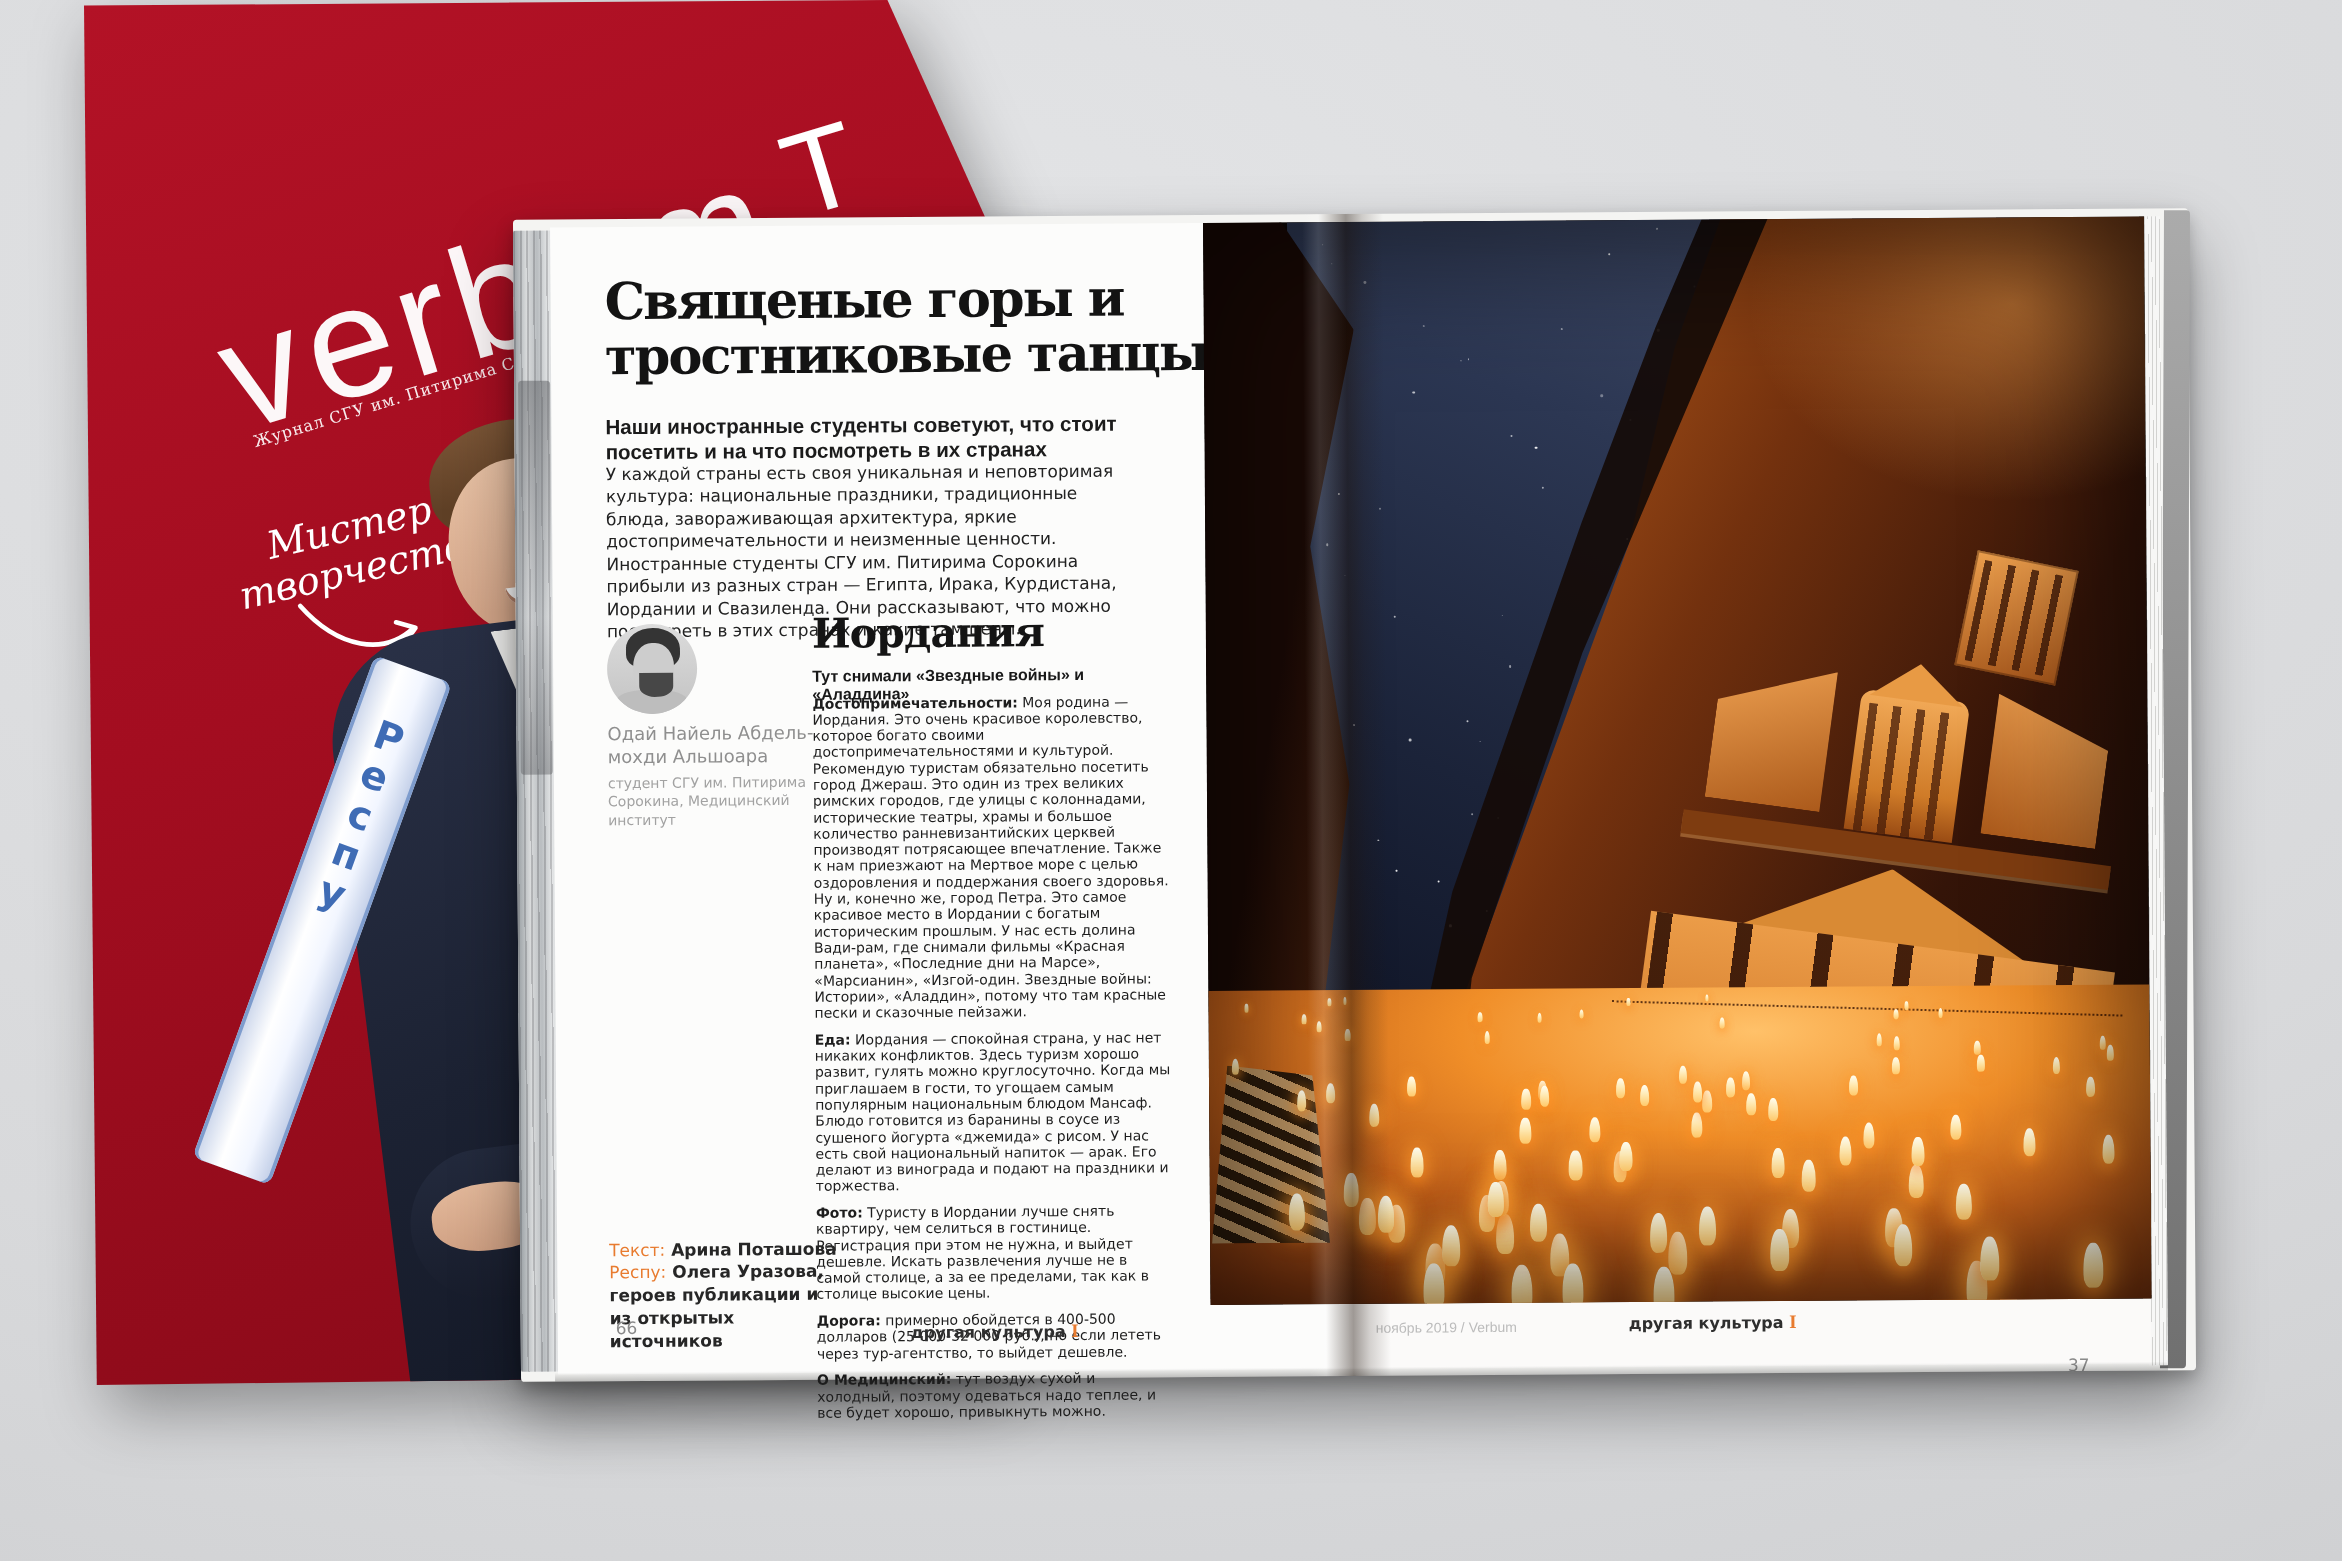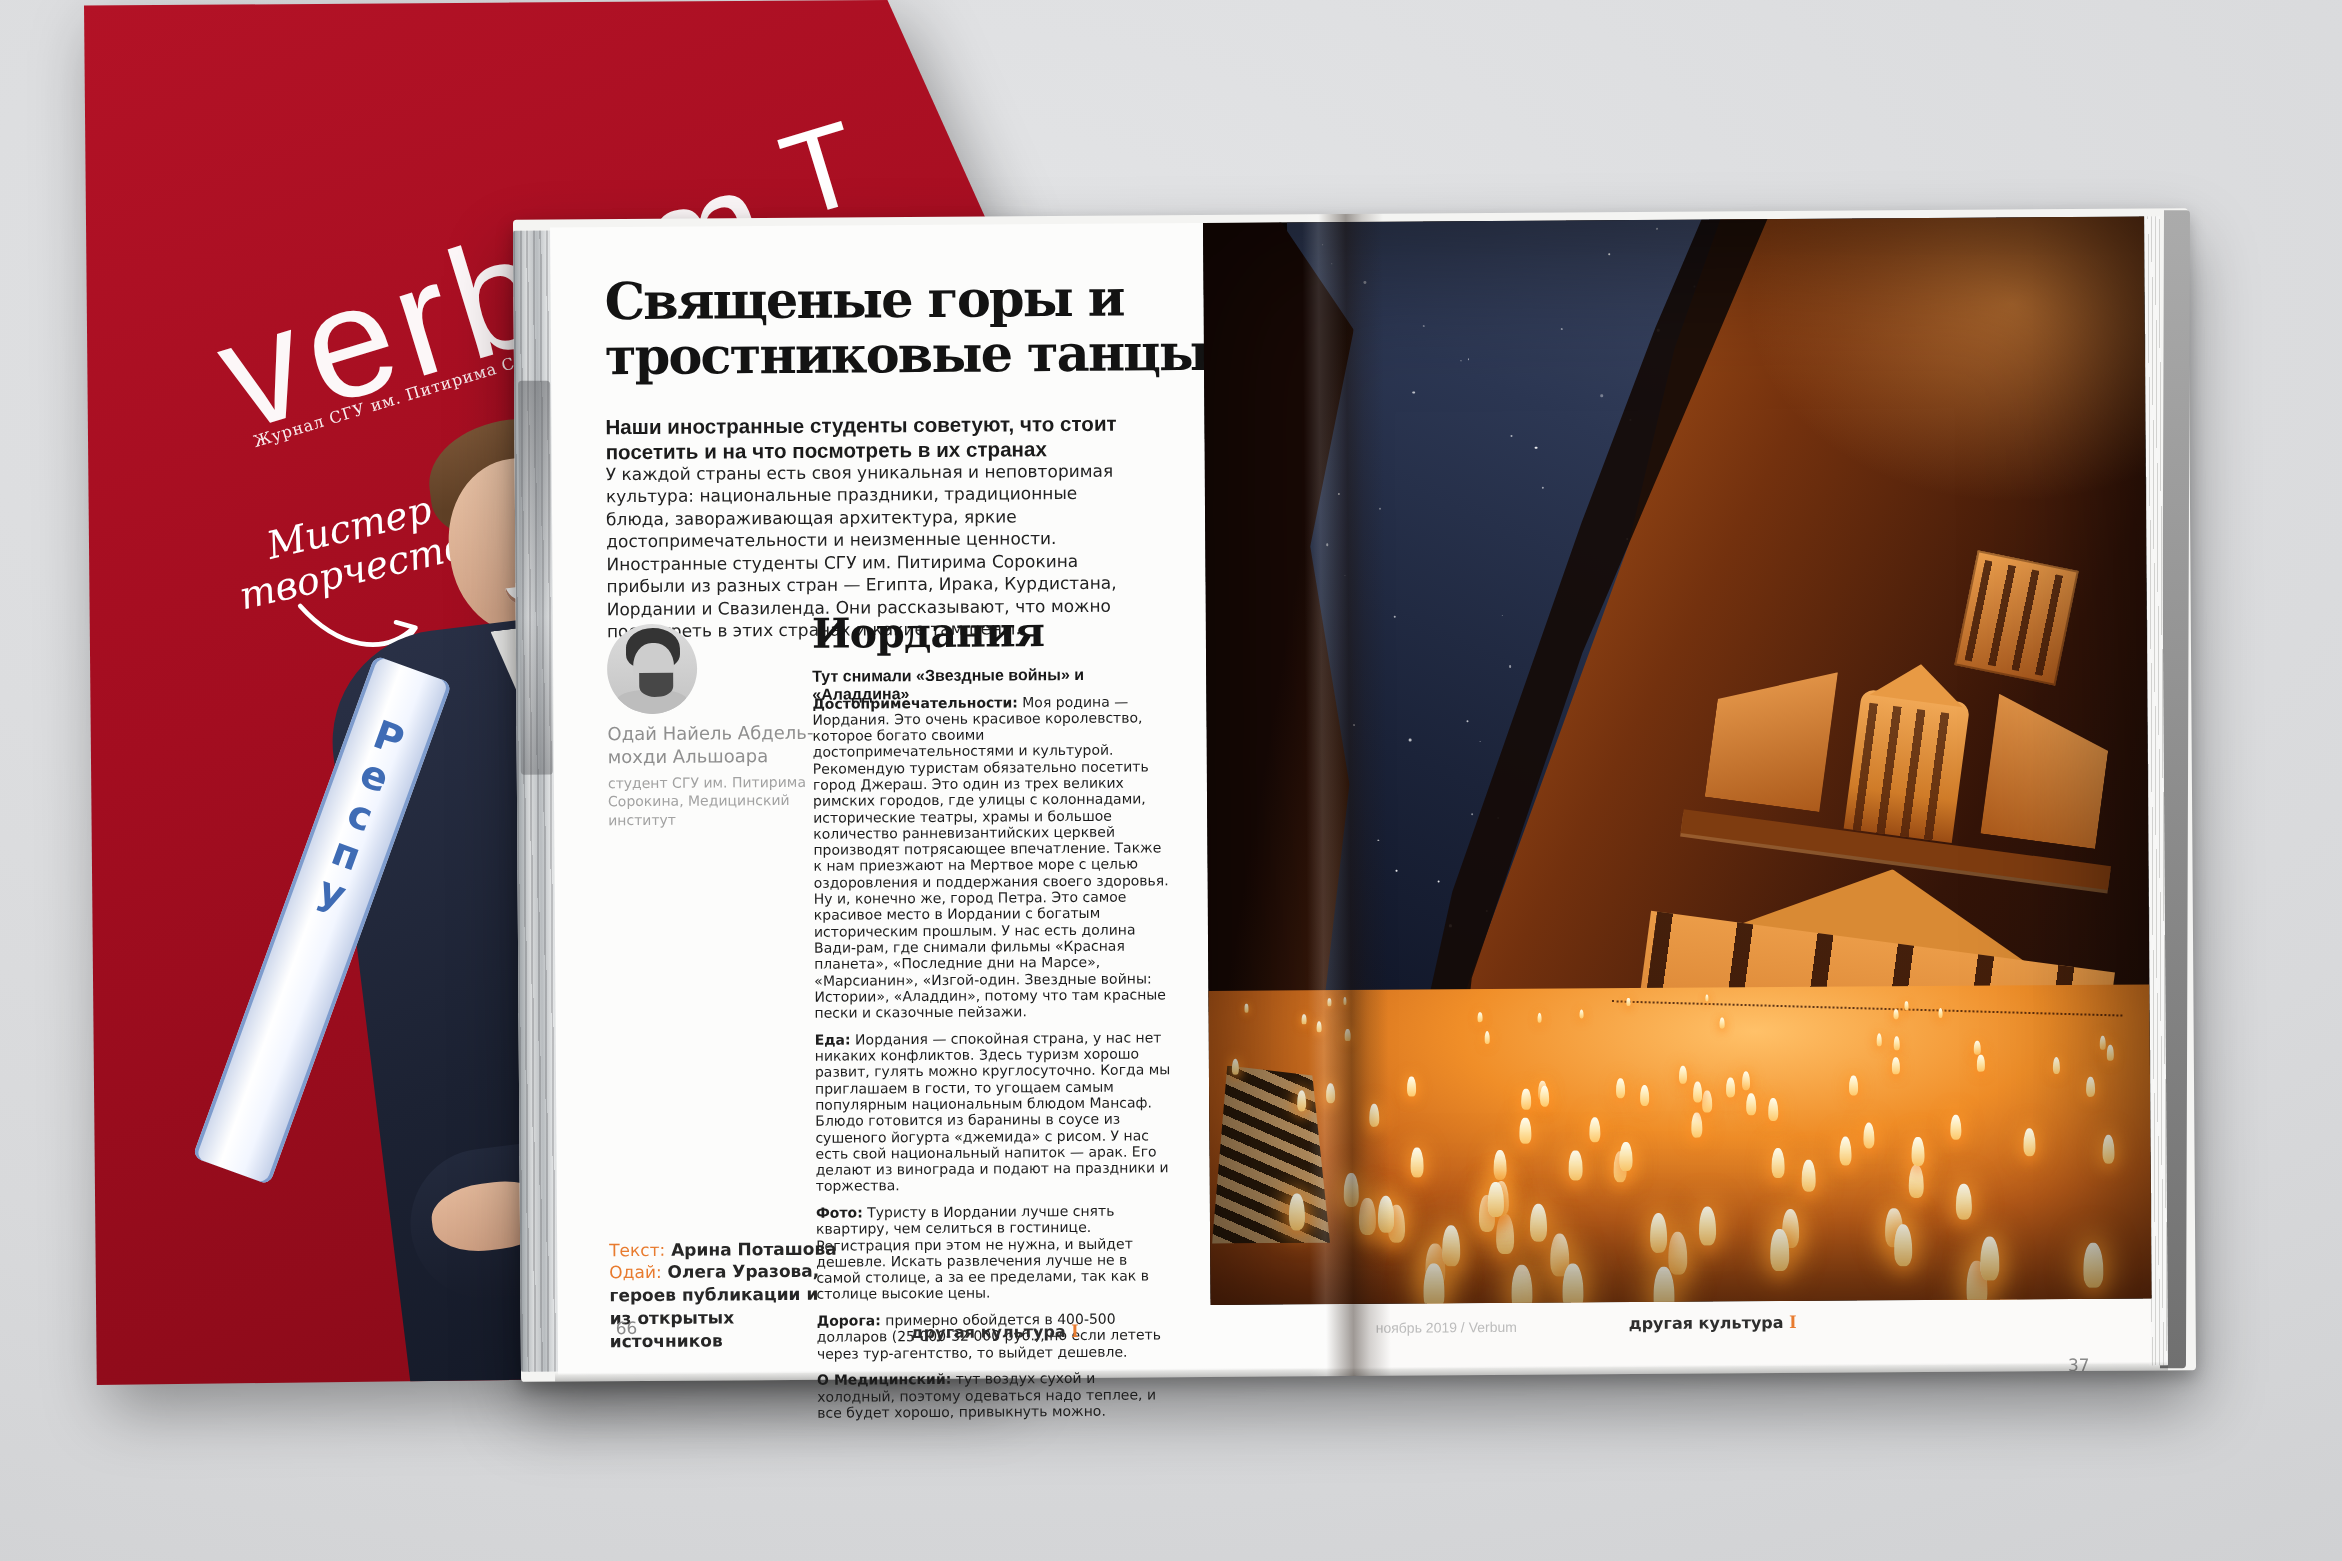--- a/index.html
+++ b/index.html
@@ -227,21 +227,21 @@
           <p><b>О Медицинский:</b> <span>тут воздух сухой и холодный, поэтому одеваться надо теплее, и все будет хорошо, привыкнуть можно.</span></p>
         </div>
         <div class="footer-sec fsec-l">
           <span>другая культура</span><span class="fmark">I</span>
         </div>
       </div>
 
       <div class="credits">
         <span class="lbl">Текст:</span>
         <span>Арина Поташова</span><br>
-        <span class="lbl">Одай:</span>
+        <span class="lbl">Респу:</span>
         <span>Олега Уразова, героев публикации и из открытых источников</span>
       </div>
       <div class="pnum pnum-l">66</div>
     </div>
 
     <div class="page page-right">
       <div class="footer-issue">ноябрь 2019 / Verbum</div>
       <div class="footer-sec fsec-r">
         <span>другая культура</span><span class="fmark">I</span>
       </div>

